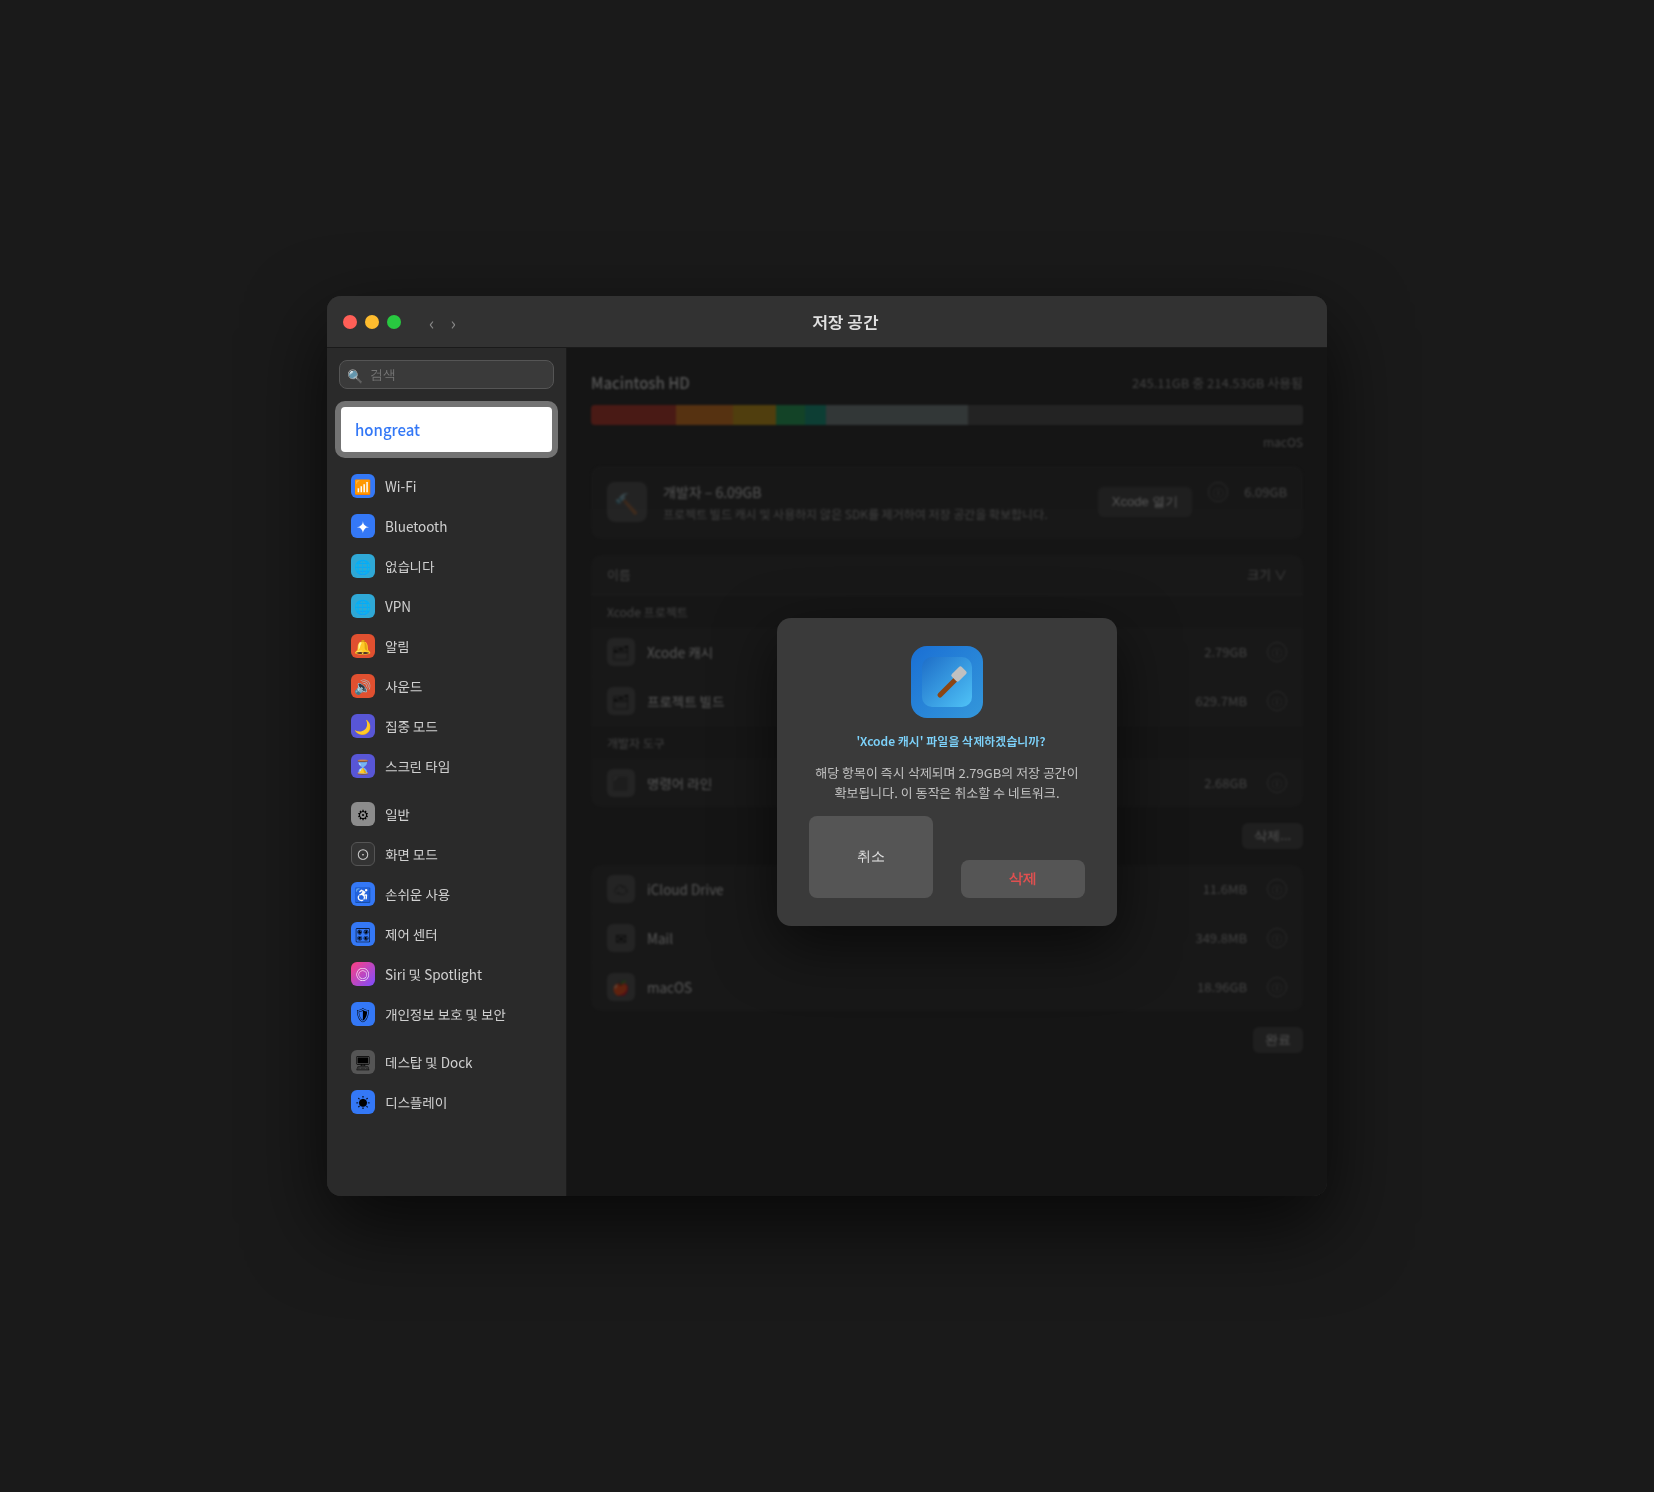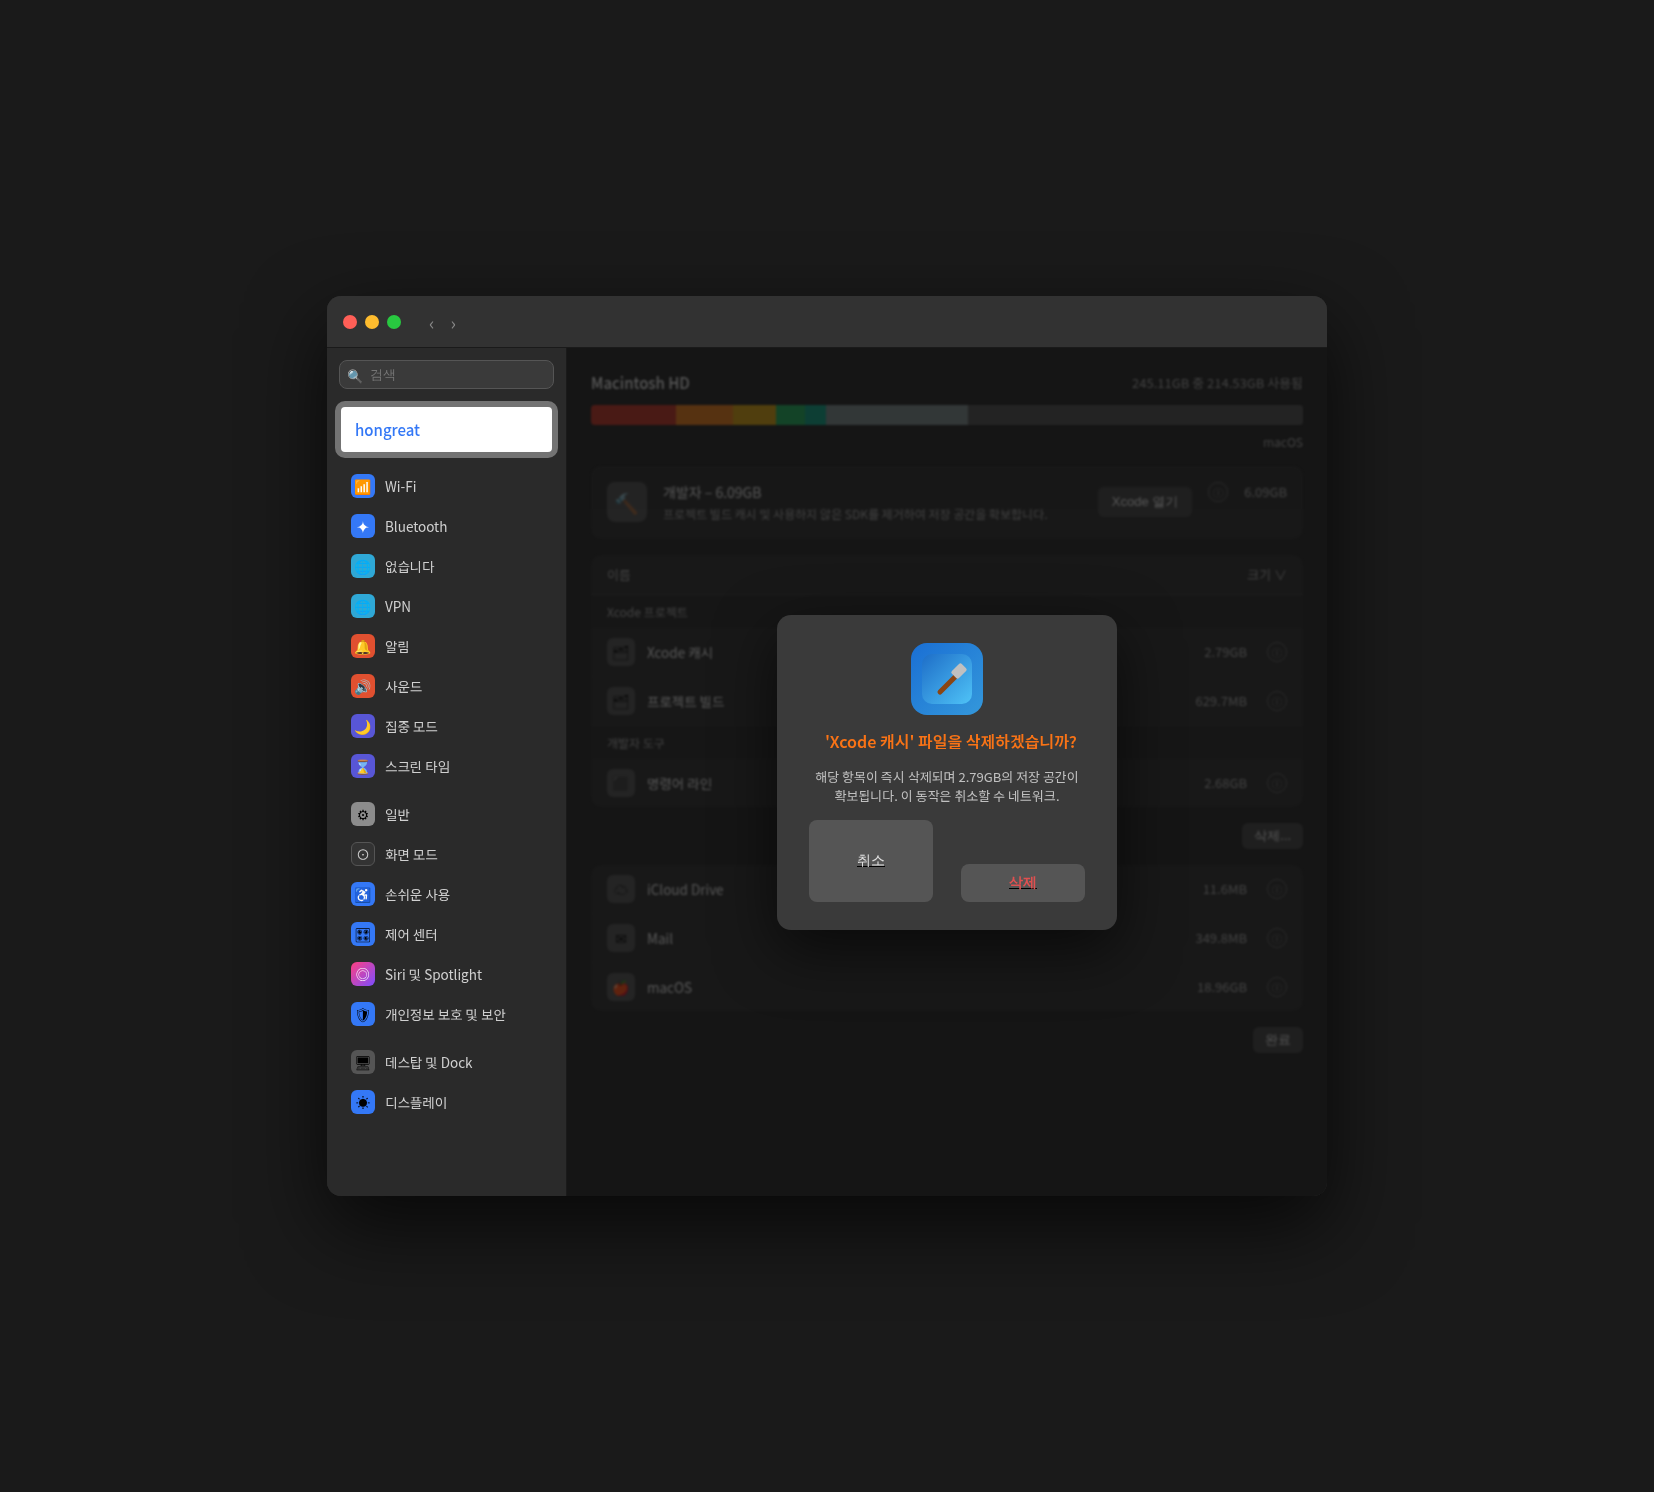--- a/index.html
+++ b/index.html
@@ -327,37 +327,36 @@
       border-radius: 14px;
       padding: 28px 32px;
       width: 340px;
       display: flex;
       flex-direction: column;
       align-items: center;
       gap: 14px;
       box-shadow: 0 20px 60px rgba(0,0,0,0.6);
     }
     .modal-title {
-      color: #f97316;
-      font-size: 16px;
+      color: #7dd3fc;
+      font-size: 12px;
       font-weight: 600;
       text-align: center;
       margin-left: 8px;
     }
     .modal-desc {
       color: #c0c0c0;
       font-size: 13px;
       text-align: center;
       line-height: 1.5;
     }
     .modal-buttons {
       display: flex;
       gap: 28px;
       width: 100%;
-      text-decoration: underline;
     }
     .modal-cancel-btn {
       flex: 1;
       background: #555;
       color: #e0e0e0;
       border: none;
       border-radius: 8px;
       padding: 10px;
       font-size: 14px;
       cursor: pointer;
@@ -398,20 +397,21 @@
   <div class="titlebar">
     <div class="traffic-lights">
       <div class="traffic-light tl-close"></div>
       <div class="traffic-light tl-min"></div>
       <div class="traffic-light tl-max"></div>
     </div>
     <div class="titlebar-nav">
       <span class="nav-arrow">‹</span>
       <span class="nav-arrow">›</span>
     </div>
+    <div class="titlebar-title">저장 공간</div>
   </div>
 
   <div class="content">
 
     <div class="sidebar">
       <div class="search-box">
         <span class="search-icon-wrap">🔍</span>
         <input class="search-input" type="text" placeholder="검색" style="">
       </div>
       <div class="user-item">

